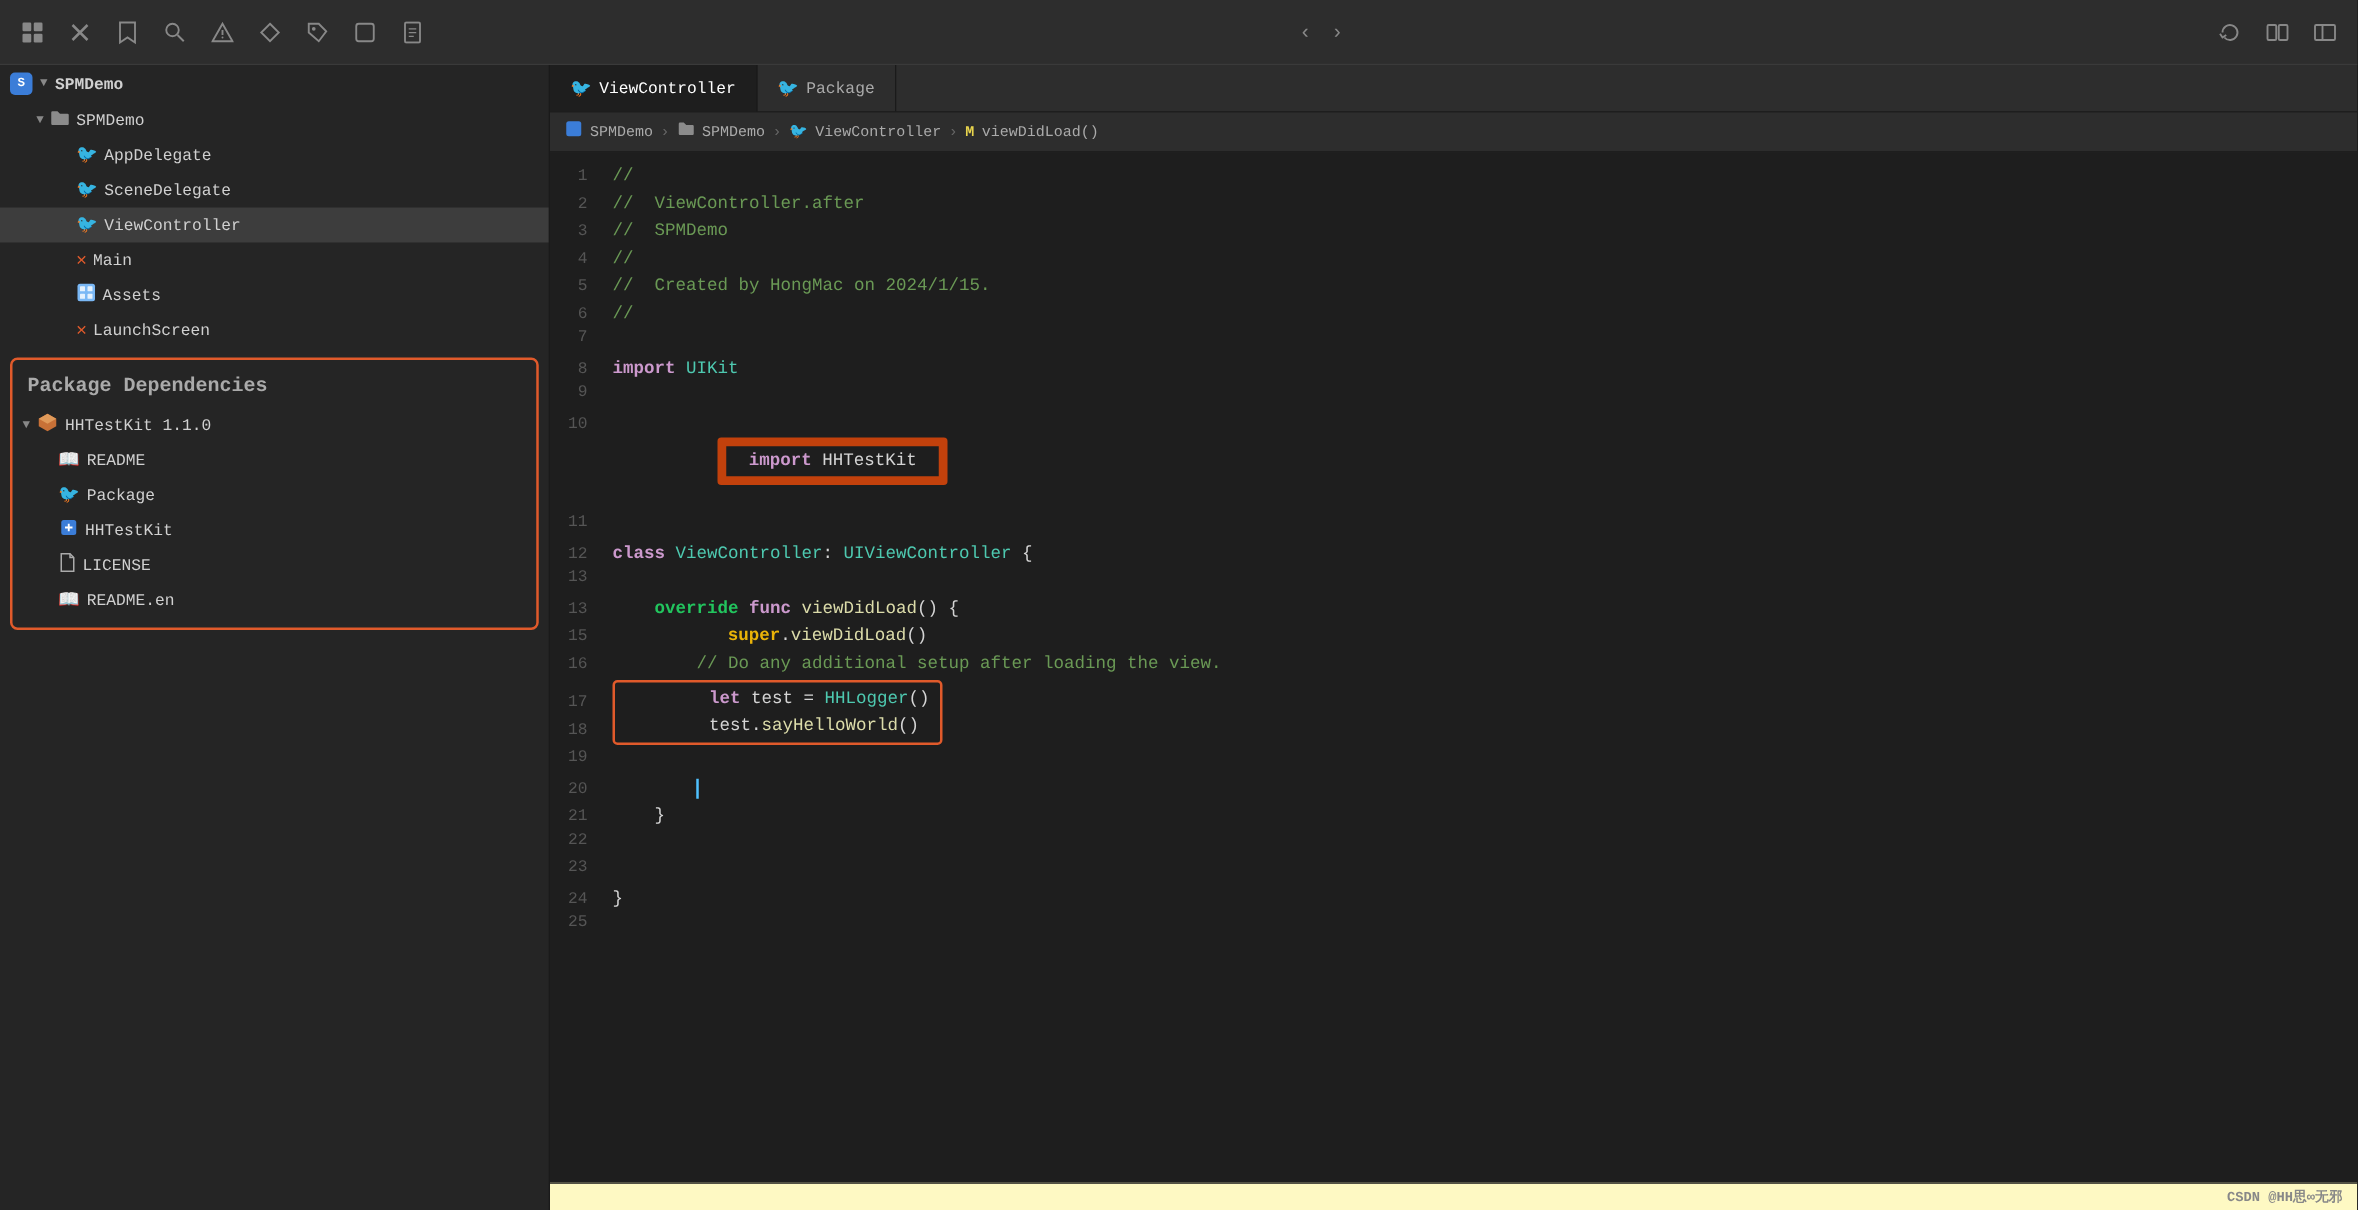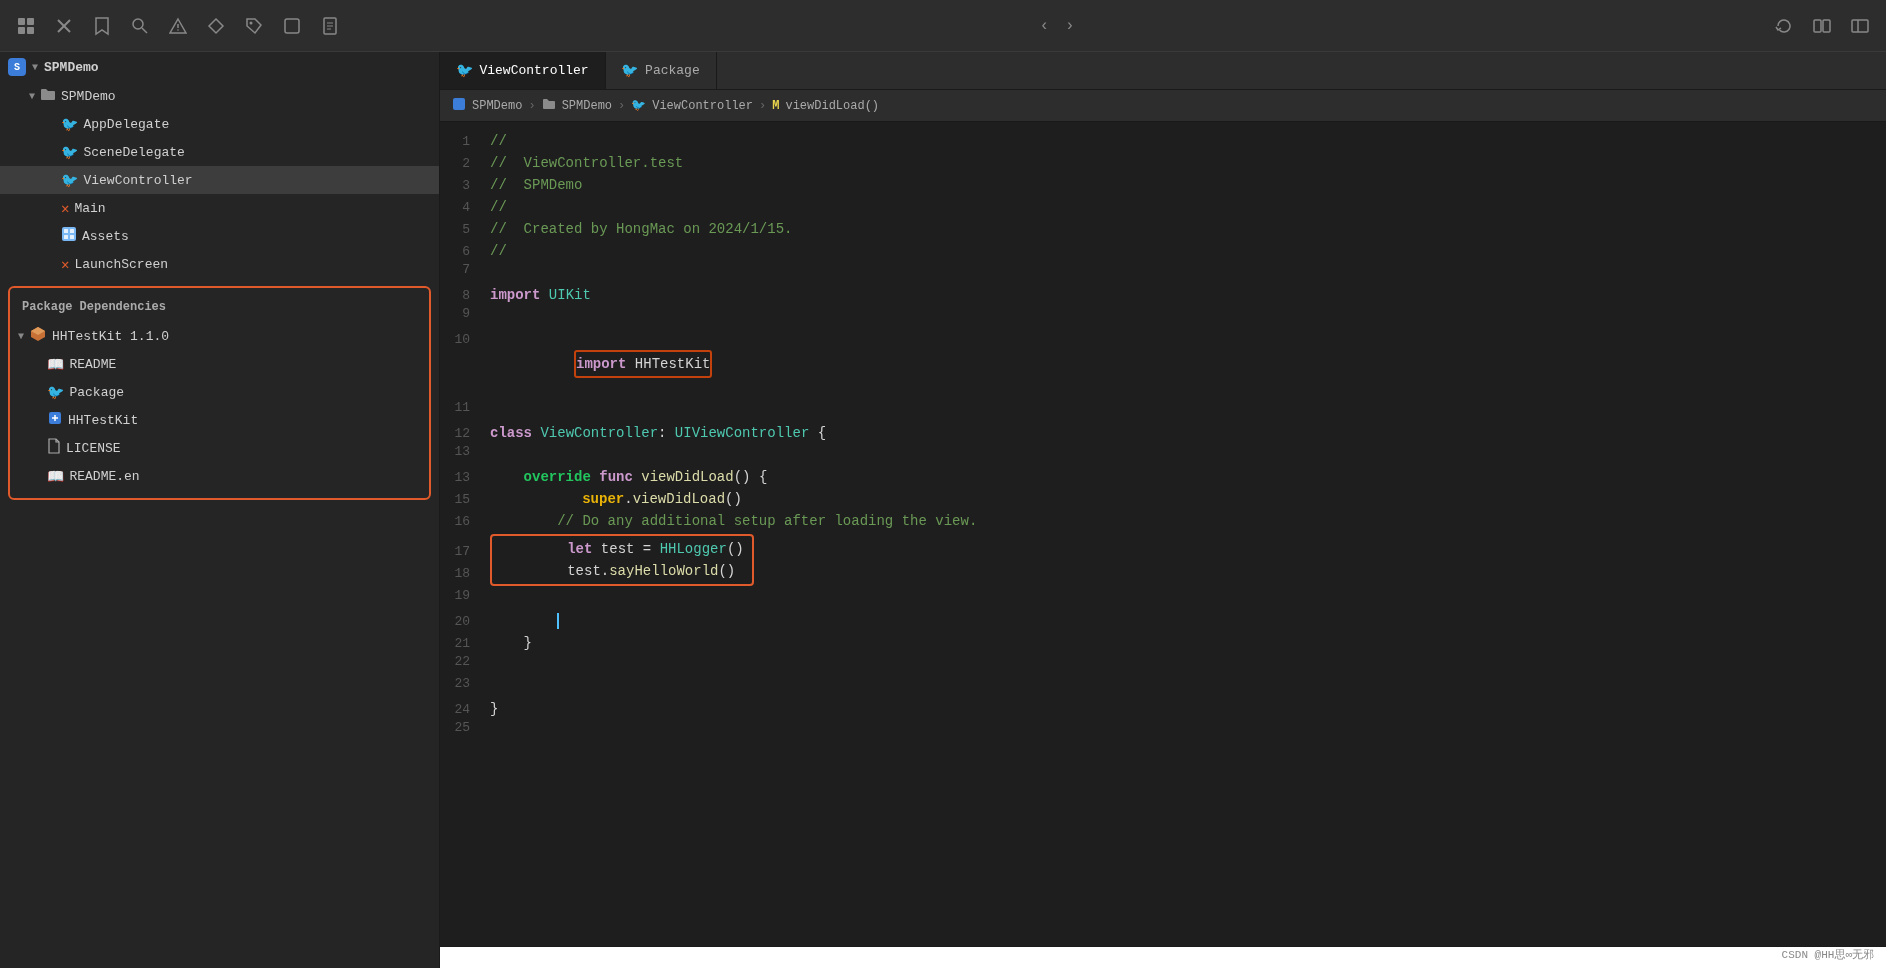--- a/index.html
+++ b/index.html
@@ -104,21 +104,21 @@
 
     
     .pkg-dependencies {
       margin: 8px;
       border: 2px solid #e05a2b;
       border-radius: 6px;
       padding: 8px 0;
       background: #252525;
     }
     .pkg-section-title {
-      font-size: 12px;
+      font-size: 16px;
       color: #aaa;
       padding: 4px 12px 8px 12px;
       font-weight: 600;
     }
 
     
     .code-editor {
       flex: 1;
       background: #1e1e1e;
       display: flex;
@@ -172,23 +172,23 @@
     .kw-let { color: #cc99cd; font-weight: bold; }
     .kw-super { color: #eab308; font-weight: bold; margin-left: 25px; }
     .comment { color: #6a9955; }
     .type-name { color: #4ec9b0; }
     .method-name { color: #dcdcaa; }
     .plain { color: #d4d4d4; }
 
     
     .highlight-box {
       display: inline-block;
-      border: 2px solid #c2410c;
+      border: 7px solid #c2410c;
       border-radius: 3px;
-      padding: 1px 0;
+      padding: 1px 18px;
     }
 
     .cursor {
       display: inline-block;
       width: 2px;
       height: 16px;
       background: #4fc1ff;
       vertical-align: text-bottom;
     }
 
@@ -200,27 +200,29 @@
     .nav-arrow {
       color: #888;
       font-size: 16px;
       cursor: pointer;
       padding: 4px 6px;
     }
 
     
     .status-bar {
       height: 22px;
-      background: #ffffff;
-      display: flex;
+      background: #fef9c3;
+      display: flex;
+      align-items: center;
       justify-content: flex-end;
       padding: 0 12px;
       font-size: 11px;
       color: #888;
       border-top: 1px solid #1a1a1a;
+      font-weight: bold;
     }
 
     
     .project-root {
       display: flex;
       align-items: center;
       height: 30px;
       padding: 0 8px;
       cursor: pointer;
       color: #d0d0d0;
@@ -488,21 +490,21 @@
 
     <div class="code-area">
 
       <div class="code-line">
         <span class="line-num">1</span>
         <span class="line-content comment">//</span>
       </div>
 
       <div class="code-line">
         <span class="line-num">2</span>
-        <span class="line-content comment">//  ViewController.test</span>
+        <span class="line-content comment">//  ViewController.after</span>
       </div>
 
       <div class="code-line">
         <span class="line-num">3</span>
         <span class="line-content comment">//  SPMDemo</span>
       </div>
 
       <div class="code-line">
         <span class="line-num">4</span>
         <span class="line-content comment">//</span>

